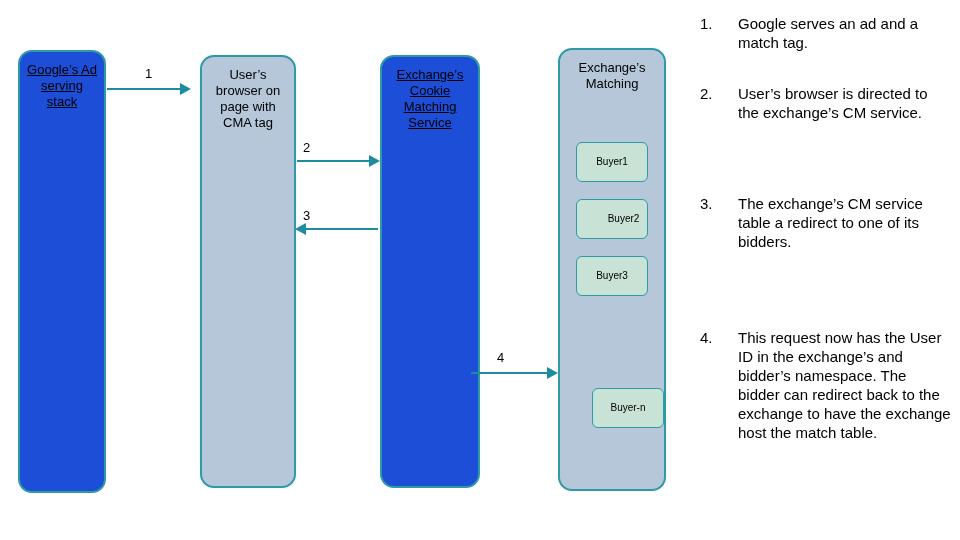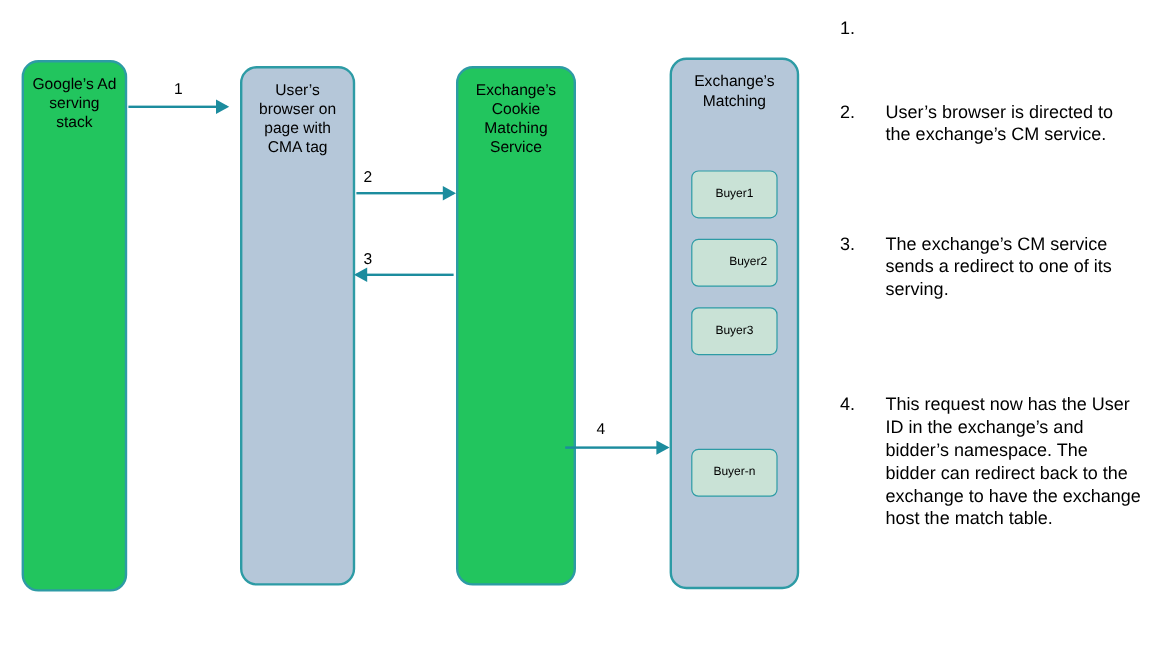--- a/index.html
+++ b/index.html
@@ -5,33 +5,33 @@
   html,body{margin:0;padding:0;background:#ffffff;}
   .canvas{
     position:relative;width:960px;height:540px;background:#ffffff;
     font-family:"Liberation Sans", sans-serif;color:#000;overflow:hidden;
   }
   .col{
     position:absolute;border:2px solid #2d9ba5;border-radius:14px;
     box-sizing:border-box;text-align:center;font-size:13px;line-height:16px;
     padding:10px 7px 0 7px;
   }
-  .col-green{background:#22c55e;}
+  .col-green{background:#1d4ed8;text-decoration:underline;}
   .col-blue{background:#b5c7d9;}
   .col1{left:18px;top:50px;width:88px;height:443px;}
   .col2{left:200px;top:55px;width:96px;height:433px;}
   .col3{left:380px;top:55px;width:100px;height:433px;}
   .col4{left:558px;top:48px;width:108px;height:443px;}
   .buyer{
     position:absolute;left:50%;transform:translateX(-50%);
     width:72px;height:40px;background:#c9e2d6;border:1.5px solid #2d9ba5;
     border-radius:6px;display:flex;align-items:center;justify-content:center;
     font-size:10px;box-sizing:border-box;
   }
-  .buyer1{top:92px;} .buyer2{top:149px;padding-left:23px;} .buyer3{top:206px;} .buyern{top:324px;}
+  .buyer1{top:92px;} .buyer2{top:149px;padding-left:23px;} .buyer3{top:206px;} .buyern{top:338px;margin-left:16px;}
   .arrow{position:absolute;height:0;border-top:2px solid #1c8c9e;}
   .arrow.right::after{
     content:"";position:absolute;right:-2px;top:-7px;width:0;height:0;
     border-left:11px solid #1c8c9e;border-top:6px solid transparent;border-bottom:6px solid transparent;
   }
   .arrow.left::before{
     content:"";position:absolute;left:-2px;top:-7px;width:0;height:0;
     border-right:11px solid #1c8c9e;border-top:6px solid transparent;border-bottom:6px solid transparent;
   }
   .arrow1{left:107px;top:88px;width:82px;}
@@ -90,28 +90,29 @@
 
   <div class="arrow left arrow3"></div>
   <div class="arrow-label lbl3">3</div>
 
   <div class="arrow right arrow4"></div>
   <div class="arrow-label lbl4">4</div>
 
   <div class="notes">
     <div class="note note1">
       <div class="note-num">1.</div>
+      <div class="note-text">Google serves an ad and a match tag.</div>
     </div>
     <div class="note note2">
       <div class="note-num">2.</div>
       <div class="note-text">User’s browser is directed to the exchange’s CM service.</div>
     </div>
     <div class="note note3">
       <div class="note-num">3.</div>
-      <div class="note-text">The exchange’s CM service sends a redirect to one of its serving.</div>
+      <div class="note-text">The exchange’s CM service table a redirect to one of its bidders.</div>
     </div>
     <div class="note note4">
       <div class="note-num">4.</div>
       <div class="note-text">This request now has the User ID in the exchange’s and bidder’s namespace. The bidder can redirect back to the exchange to have the exchange host the match table.</div>
     </div>
   </div>
 
 </div>
 
 </body></html>

